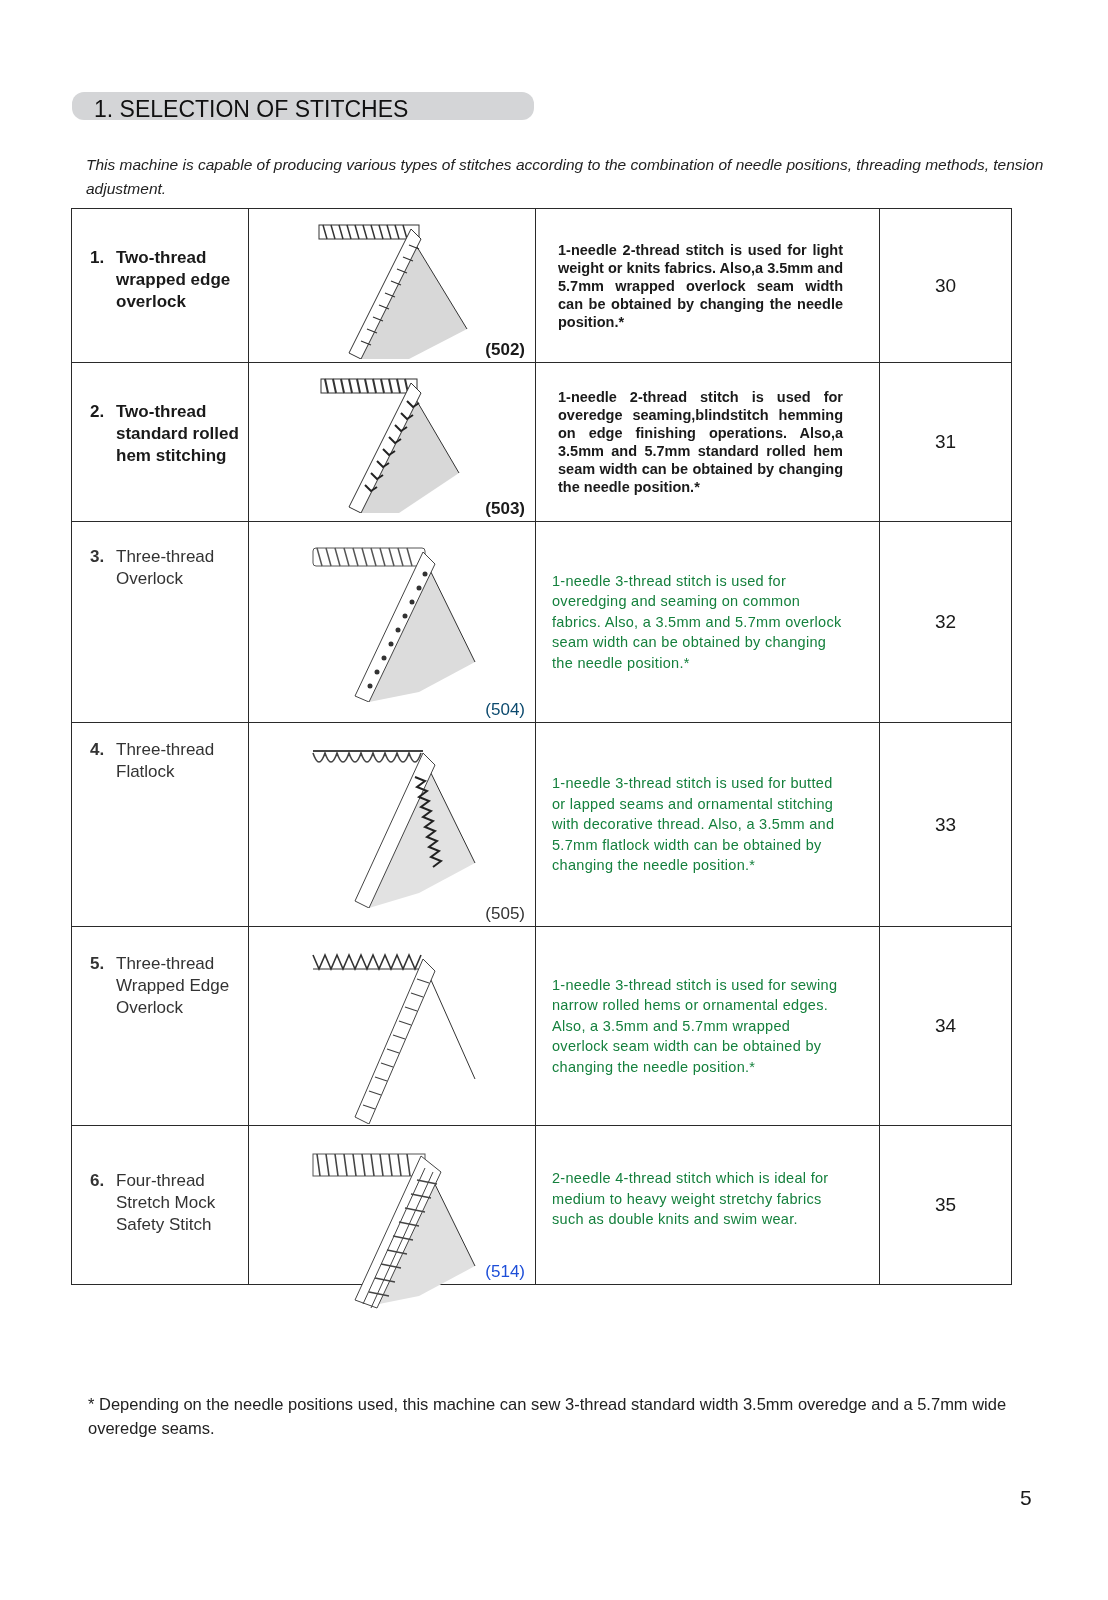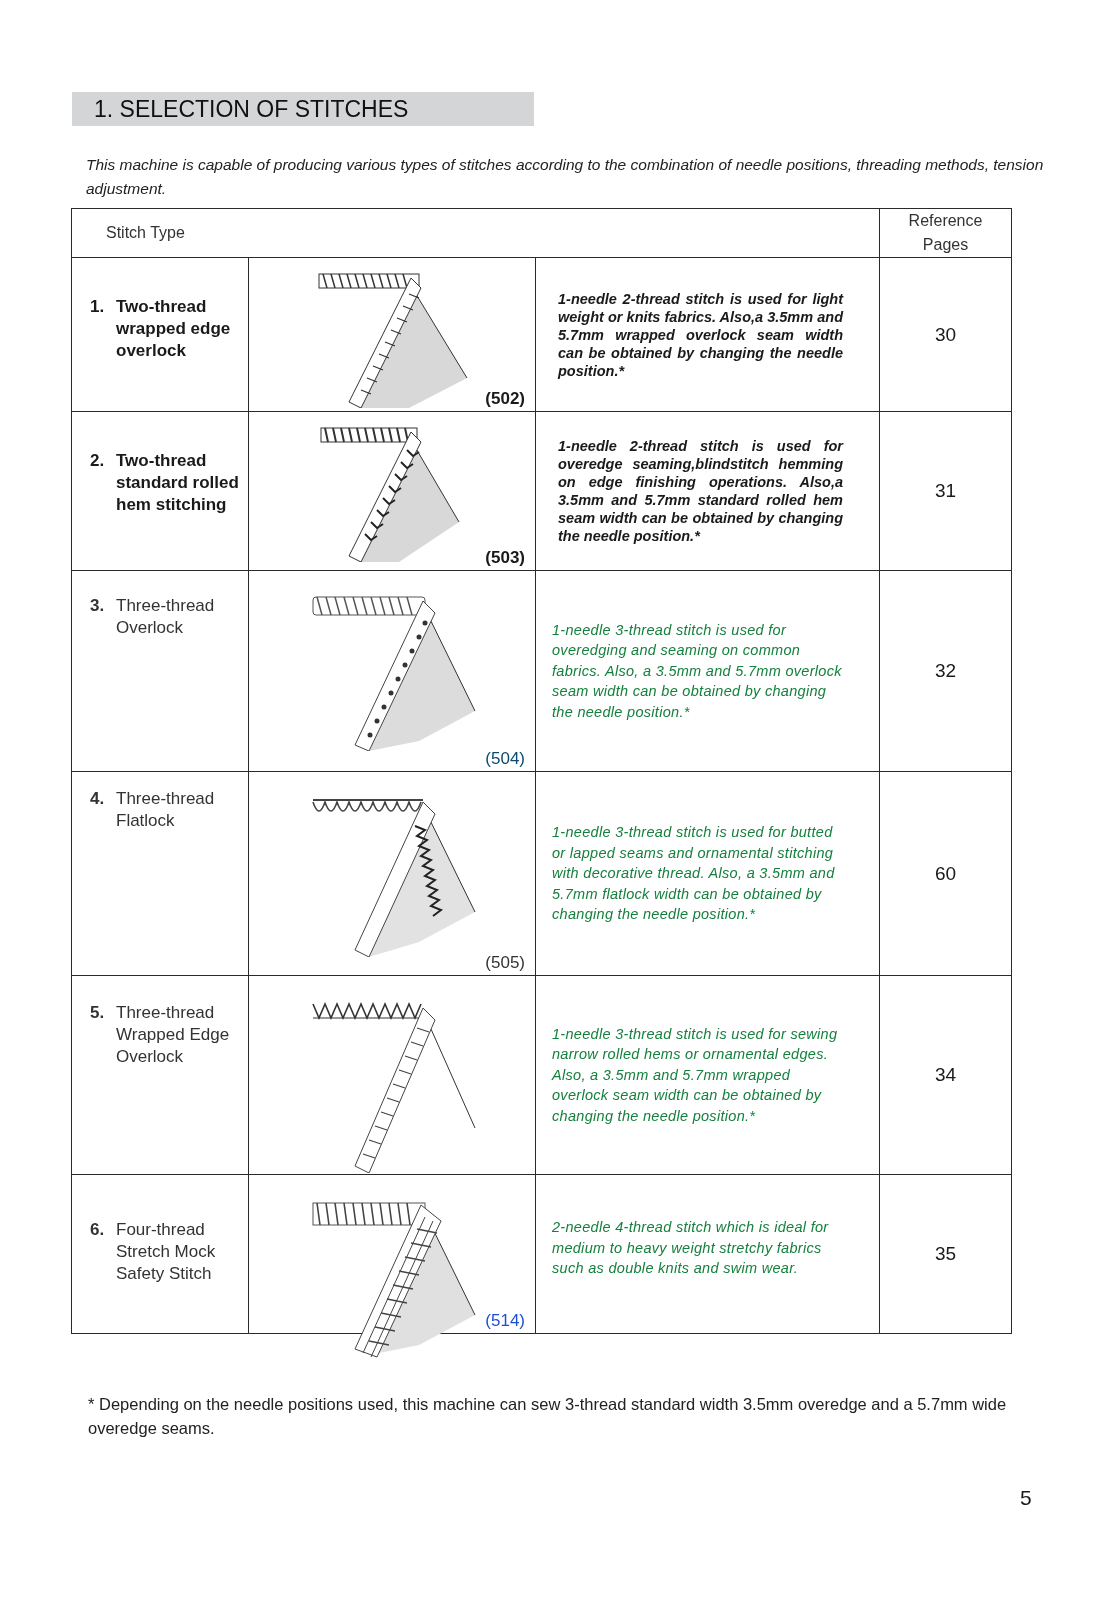--- a/index.html
+++ b/index.html
@@ -1,19 +1,19 @@
 <!DOCTYPE html>
 <html><head>
 <meta charset="utf-8">
 <style>
   html, body { margin: 0; padding: 0; background: #ffffff; }
   body { width: 1108px; height: 1600px; position: relative; font-family: "Liberation Sans", sans-serif; color: #1a1a1a; overflow: hidden; }
   .section-title {
-    position: absolute; left: 72px; top: 92px; width: 462px; height: 34px;
-    background: #d4d5d7; border-radius: 0;
+    position: absolute; left: 72px; top: 92px; width: 462px; height: 28px;
+    background: #d4d5d7; border-radius: 12px;
     font-size: 23px; line-height: 34px; padding-left: 22px; box-sizing: border-box; color: #111;
   }
   .intro { position: absolute; left: 86px; top: 153px; width: 960px; font-size: 15.5px; line-height: 24px; color: #222; font-style: italic; }
   table.stitches {
     position: absolute; left: 71px; top: 208px; width: 940px; border-collapse: collapse;
     table-layout: fixed;
   }
   table.stitches td, table.stitches th { border: 1.5px solid #2a2a2a; padding: 0; vertical-align: top; }
   th { font-weight: normal; font-size: 16px; color: #333; }
   .hdr-type { text-align: left; padding-left: 34px !important; vertical-align: middle !important; height: 46px; }
@@ -21,48 +21,41 @@
   .name-cell { font-size: 17px; line-height: 22px; padding: 38px 0 0 18px !important; }
   .name-cell .num { font-weight: bold; display: inline-block; width: 26px; }
   .name-cell .line { display: block; padding-left: 26px; }
   .name-cell .first { display: block; }
   .bold-name { font-weight: bold; }
   .light { color: #333; }
   .img-cell { position: relative; }
   .img-cell svg { position: absolute; left: 50px; top: 10px; }
   .code { position: absolute; right: 10px; bottom: 2px; font-size: 17px; }
   .code.bold { font-weight: bold; }
-  .desc-cell { font-size: 14.5px; line-height: 19px; padding: 0 36px 0 22px !important; vertical-align: middle !important; text-align: justify; font-style: italic; }
+  .desc-cell { font-size: 14.5px; line-height: 19px; padding: 0 36px 0 22px !important; vertical-align: middle !important; text-align: justify; }
   .desc-cell.b { font-weight: bold; font-size: 14.5px; line-height: 18px; }
   .desc-cell.l { color: #15803d; line-height: 20.5px; letter-spacing: 0.3px; padding-left: 16px !important; text-align: left; }
   .ref-cell { text-align: center; vertical-align: middle !important; font-size: 19px; }
   .footnote { position: absolute; left: 88px; top: 1392px; width: 960px; font-size: 16.5px; line-height: 24px; color: #222; }
   .page-num { position: absolute; left: 1020px; top: 1486px; font-size: 21px; }
 </style>
 </head>
 <body>
 
 <div class="section-title">1. SELECTION OF STITCHES</div>
 <div class="intro">This machine is capable of producing various types of stitches according to the combination of needle positions, threading methods, tension adjustment.</div>
 
 <table class="stitches">
   <colgroup>
     <col style="width:177px">
       <col style="width:287px">
       <col style="width:344px">
       <col style="width:132px">
   </colgroup>
   <tbody>
-      <tr>
-    <th colspan="3" class="hdr-type">Stitch Type</th>
-    <th class="hdr-ref">
-      <span>Reference</span><br>
-      <span>Pages</span>
-    </th>
-  </tr>
 
   <tr style="height:154px">
     <td class="name-cell bold-name">
       <span class="first"><span class="num">1.</span><span>Two-thread</span></span>
       <span class="line">wrapped edge</span>
       <span class="line">overlock</span>
     </td>
     <td class="img-cell">
       <svg width="180" height="140" viewBox="0 0 180 140">
         <polygon points="112,18 168,110 110,140 60,140" fill="#d8d8d8"></polygon>
@@ -153,21 +146,21 @@
             </g>
         <line x1="14" y1="8" x2="124" y2="8" stroke="#444" stroke-width="2"></line>
         <path d="M124 10 L136 22 L70 165 L56 158 Z" fill="#fff" stroke="#444"></path>
         <g stroke="#222" stroke-width="2" fill="none">
               <path d="M116 34 l10 4 l-8 6 l10 4 l-8 6 l10 4 l-8 6 l10 4 l-8 6 l10 4 l-8 6 l10 4 l-8 6 l10 4 l-8 6 l10 4 l-8 6 l10 4 l-8 6"></path>
             </g>
       </svg>
       <span class="code" style="color:#333">(505)</span>
     </td>
     <td class="desc-cell l">1-needle 3-thread stitch is used for butted or lapped seams and ornamental stitching with decorative thread.  Also, a 3.5mm and 5.7mm flatlock width can be obtained by changing the needle position.*</td>
-    <td class="ref-cell">60</td>
+    <td class="ref-cell">33</td>
   </tr>
 
   <tr style="height:199px">
     <td class="name-cell light" style="padding-top:26px !important">
       <span class="first"><span class="num">5.</span><span>Three-thread</span></span>
       <span class="line">Wrapped Edge</span>
       <span class="line">Overlock</span>
     </td>
     <td class="img-cell">
       <svg width="200" height="175" viewBox="0 0 200 175" style="top:22px">

